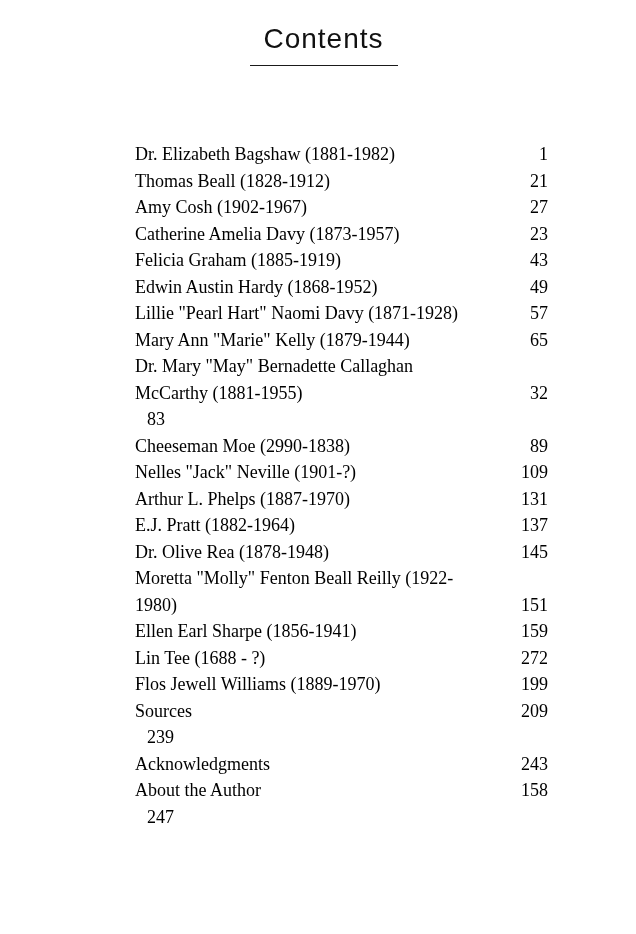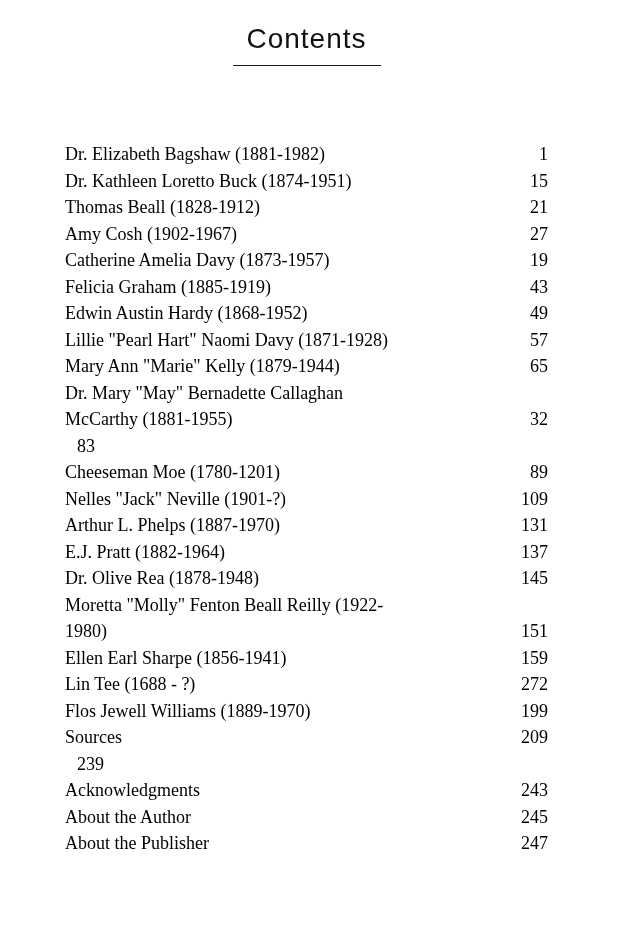--- a/index.html
+++ b/index.html
@@ -7,21 +7,21 @@
   body {
     width: 636px;
     height: 934px;
     background: #ffffff;
     color: #000000;
     overflow: hidden;
   }
   .page {
     width: 636px;
     height: 748px;
-    padding: 22px 88px 0 65px;
+    padding: 22px 88px 0 99px;
   }
   .title-block { text-align: center; }
   .title {
     margin: 0;
     font-family: "Liberation Sans", sans-serif;
     font-weight: 300;
     font-size: 28px;
     line-height: 1.2;
     letter-spacing: 1px;
     color: #111111;
@@ -35,20 +35,21 @@
   .toc {
     margin-top: 75px;
     font-family: "Liberation Serif", serif;
     font-size: 18px;
     line-height: 26.5px;
   }
   .toc-row {
     display: flex;
     justify-content: space-between;
     align-items: flex-end;
+    margin-left: 36px;
   }
   .toc-label {
     white-space: pre-line;
     text-align: left;
   }
   .toc-page {
     text-align: right;
     padding-left: 12px;
     flex-shrink: 0;
   }
@@ -62,38 +63,34 @@
     <div class="title-rule"></div>
   </header>
 
   <main class="toc">
 
       <div class="toc-row">
         <span class="toc-label">Dr. Elizabeth Bagshaw (1881-1982)</span>
         <span class="toc-page">1</span>
       </div>
 
-      <div class="toc-row">
-        <span class="toc-label">Dr. Kathleen Loretto Buck (1874-1951)</span>
-        <span class="toc-page">15</span>
-      </div>
 
       <div class="toc-row">
         <span class="toc-label">Thomas Beall (1828-1912)</span>
         <span class="toc-page">21</span>
       </div>
 
       <div class="toc-row">
         <span class="toc-label">Amy Cosh (1902-1967)</span>
         <span class="toc-page">27</span>
       </div>
 
       <div class="toc-row">
         <span class="toc-label">Catherine Amelia Davy (1873-1957)</span>
-        <span class="toc-page">19</span>
+        <span class="toc-page">23</span>
       </div>
 
       <div class="toc-row">
         <span class="toc-label">Felicia Graham (1885-1919)</span>
         <span class="toc-page">43</span>
       </div>
 
       <div class="toc-row">
         <span class="toc-label">Edwin Austin Hardy (1868-1952)</span>
         <span class="toc-page">49</span>
@@ -113,21 +110,21 @@
         <span class="toc-label">Dr. Mary "May" Bernadette Callaghan
 McCarthy (1881-1955)</span>
         <span class="toc-page">32</span>
       </div>
 
       <div class="toc-row">
         <span class="toc-page">83</span>
       </div>
 
       <div class="toc-row">
-        <span class="toc-label">Cheeseman Moe (1780-1201)</span>
+        <span class="toc-label">Cheeseman Moe (2990-1838)</span>
         <span class="toc-page">89</span>
       </div>
 
       <div class="toc-row">
         <span class="toc-label">Nelles "Jack" Neville (1901-?)</span>
         <span class="toc-page">109</span>
       </div>
 
       <div class="toc-row">
         <span class="toc-label">Arthur L. Phelps (1887-1970)</span>
@@ -174,21 +171,20 @@
         <span class="toc-page">239</span>
       </div>
 
       <div class="toc-row">
         <span class="toc-label">Acknowledgments</span>
         <span class="toc-page">243</span>
       </div>
 
       <div class="toc-row">
         <span class="toc-label">About the Author</span>
-        <span class="toc-page">245</span>
+        <span class="toc-page">158</span>
       </div>
 
       <div class="toc-row">
-        <span class="toc-label">About the Publisher</span>
         <span class="toc-page">247</span>
       </div>
     </main>
 </div>
 
 </body></html>

